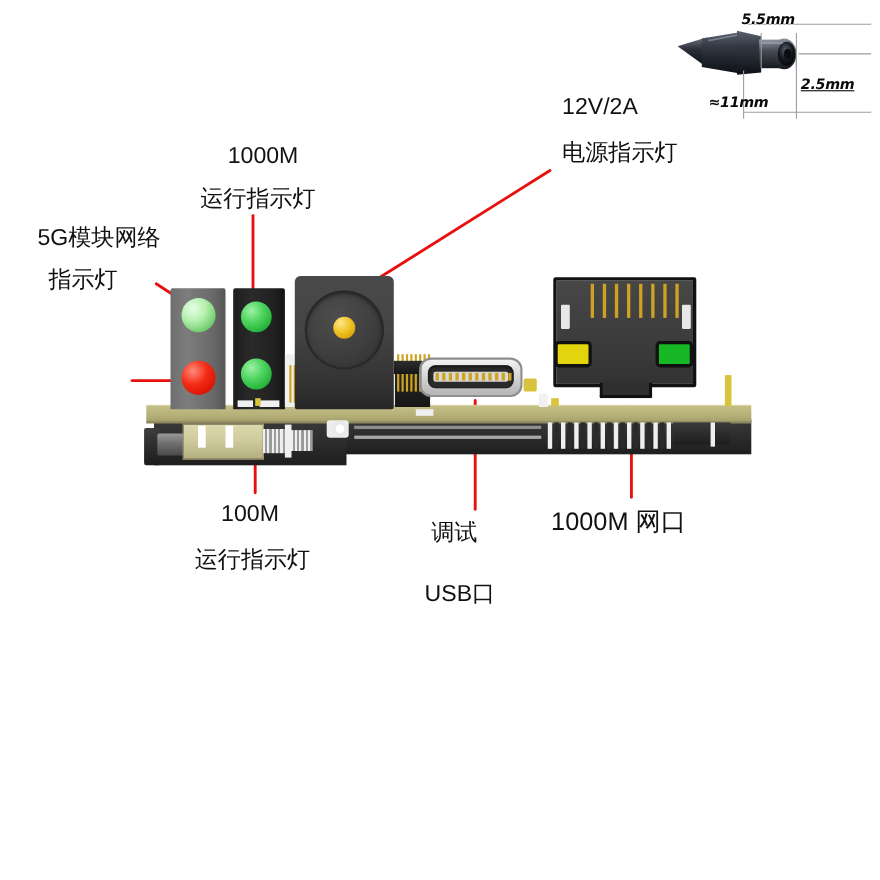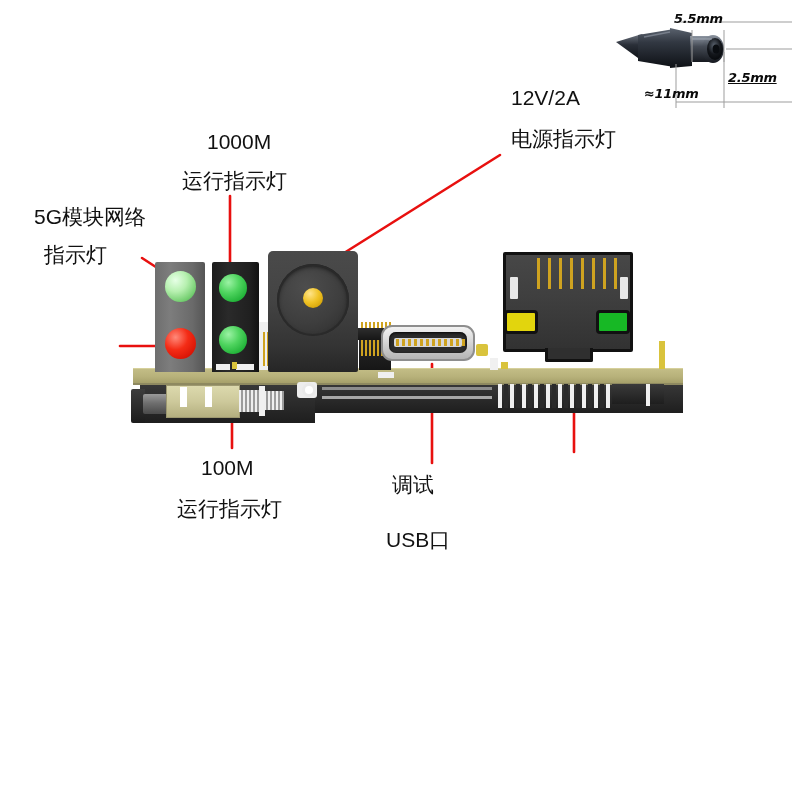--- a/index.html
+++ b/index.html
@@ -152,20 +152,21 @@
 
   <div class="lbl" style="left:201px; top:453px;">100M</div>
   <div class="lbl" style="left:177px; top:494px;">运行指示灯</div>
 
   <div class="lbl" style="left:511px; top:83px;">12V/2A</div>
   <div class="lbl" style="left:511px; top:124px;">电源指示灯</div>
 
   <div class="lbl" style="left:392px; top:470px;">调试</div>
   <div class="lbl" style="left:386px; top:525px;">USB口</div>
 
+  <div class="lbl big" style="left:501px; top:459px;">1000M 网口</div>
 
   <svg class="ann" viewBox="0 0 800 800">
     <g stroke="#e8100f" stroke-width="2.6" fill="none" stroke-linecap="round">
 
       <line x1="142" y1="258" x2="182" y2="284"></line>
 
       <line x1="120" y1="346" x2="186" y2="346"></line>
 
       <line x1="230" y1="196" x2="230" y2="281"></line>
 

